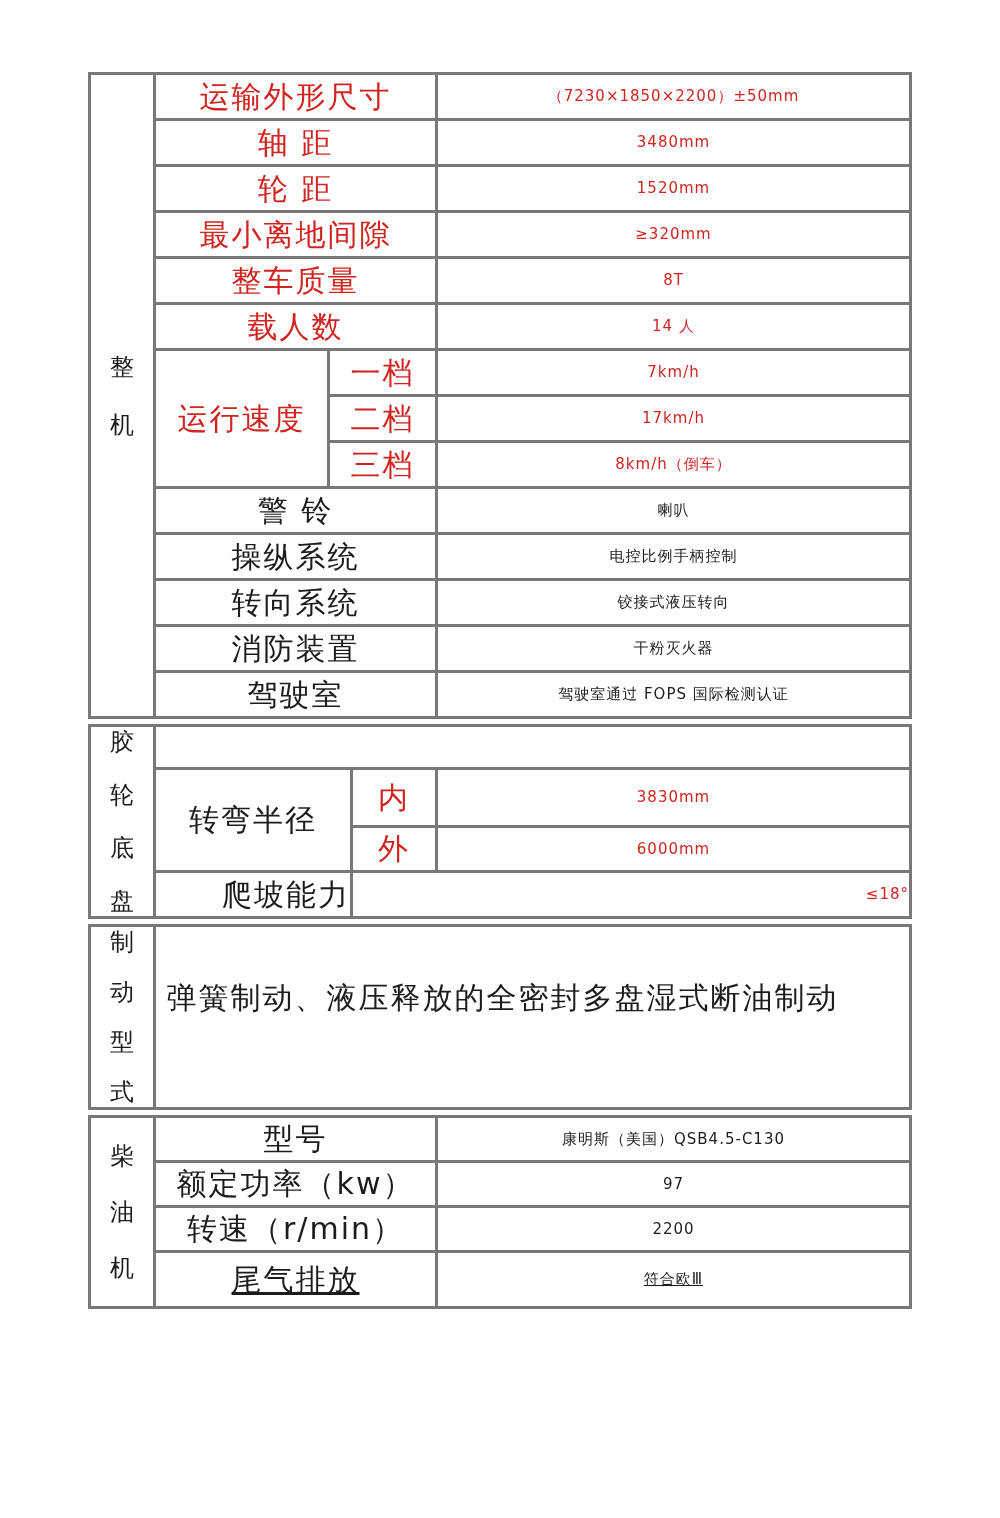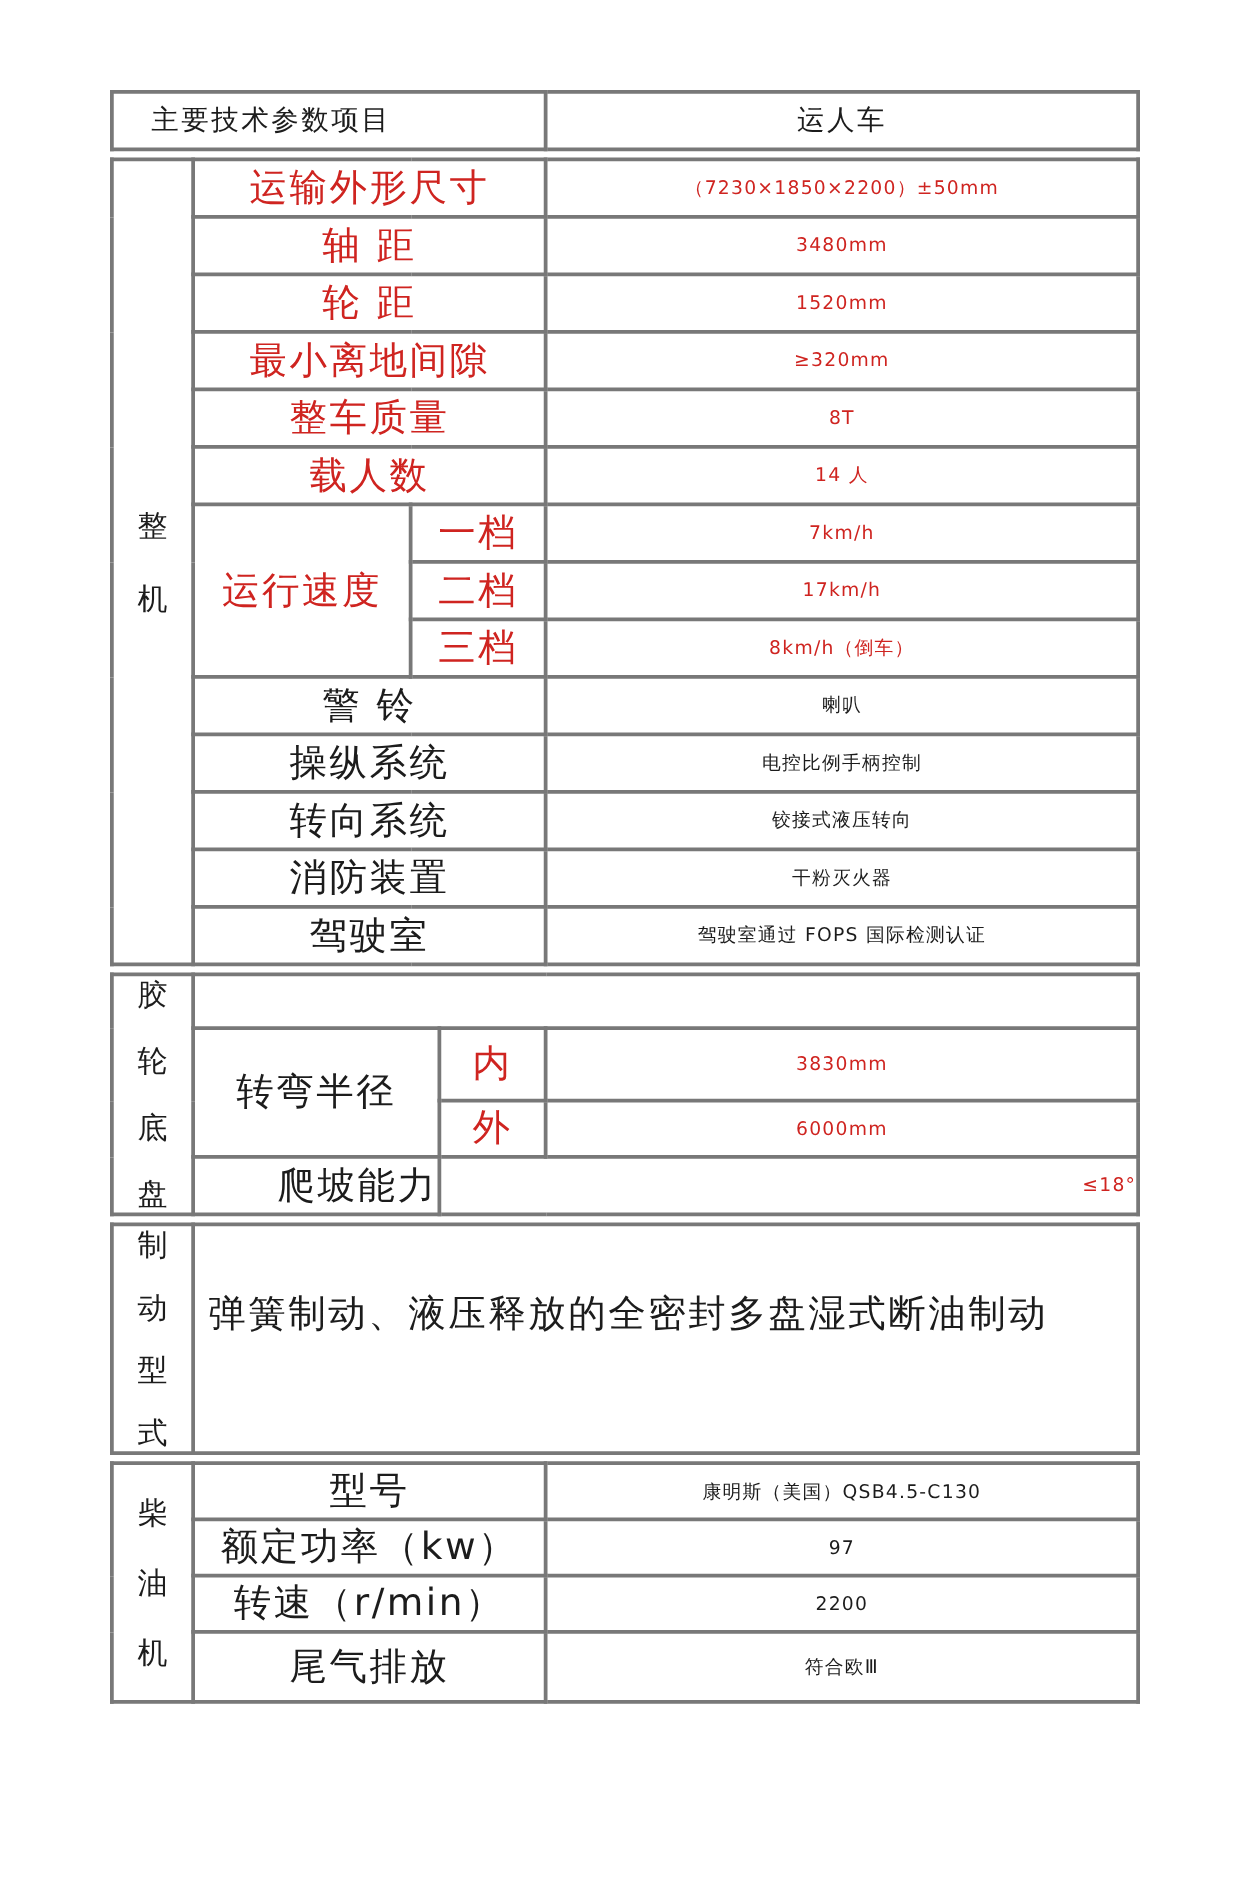--- a/index.html
+++ b/index.html
@@ -59,21 +59,21 @@
   .brake-text-cell{
     vertical-align:top;
     padding-top:52px;
     padding-right:60px;
   }
   
   .t-drive td{height:40px;}
   .drive-label-cell{padding-right:95px;}
   
   .t-engine .r-std td{height:45px;}
-  .t-engine .r-tall td{height:56px;}
+  .t-engine .r-tall td{height:56px;text-decoration:underline;}
   
   .vlab{vertical-align:middle;}
   .vstack{
     display:flex;
     flex-direction:column;
     align-items:center;
     justify-content:center;
     font-size:24px;
     letter-spacing:0;
   }
@@ -81,32 +81,20 @@
   .g-chassis{gap:23px;}
   .g-brake{gap:20px;}
   .g-engine{gap:26px;}
 </style>
 </head>
 <body>
 
 <div class="page">
   <div class="doc">
 
-    <table class="t-header">
-      <colgroup>
-          <col style="width:347px">
-          <col>
-        </colgroup>
-      <tbody>
-          <tr>
-        <td class="cell-left">主要技术参数项目</td>
-        <td>运人车</td>
-      </tr>
-    </tbody>
-      </table>
 
     <table class="t-machine">
       <colgroup>
           <col style="width:65px">
           <col style="width:174px">
           <col style="width:108px">
           <col>
         </colgroup>
       <tbody>
           <tr>

